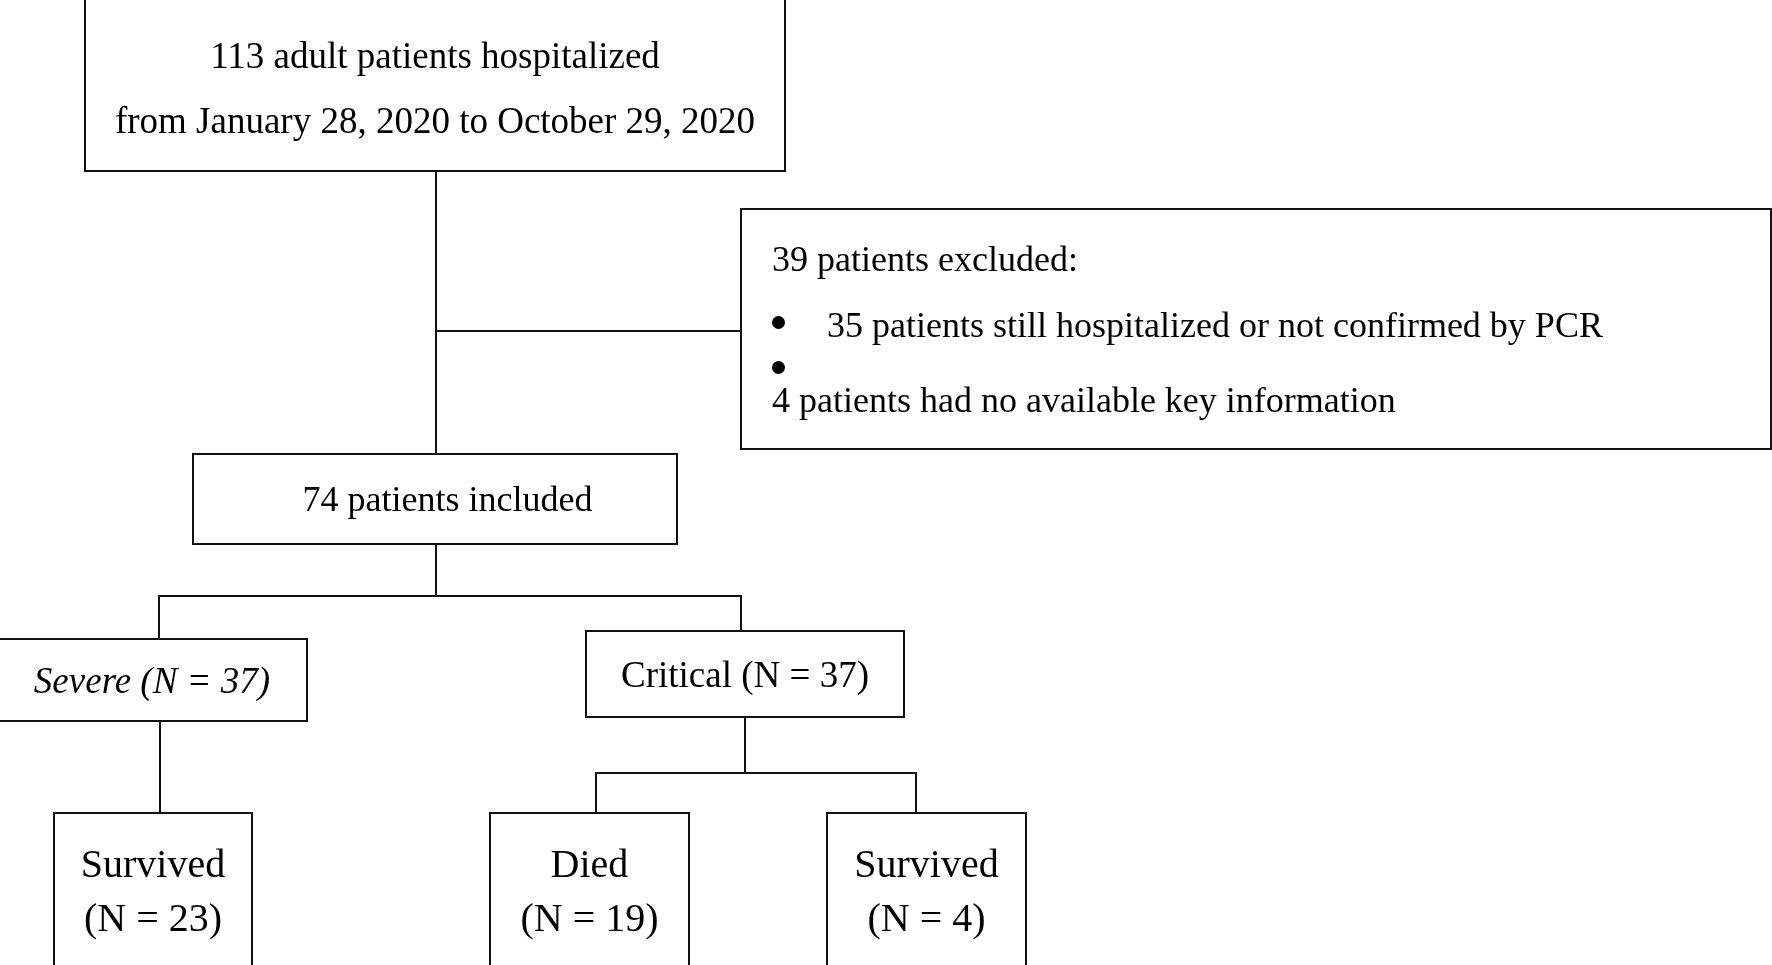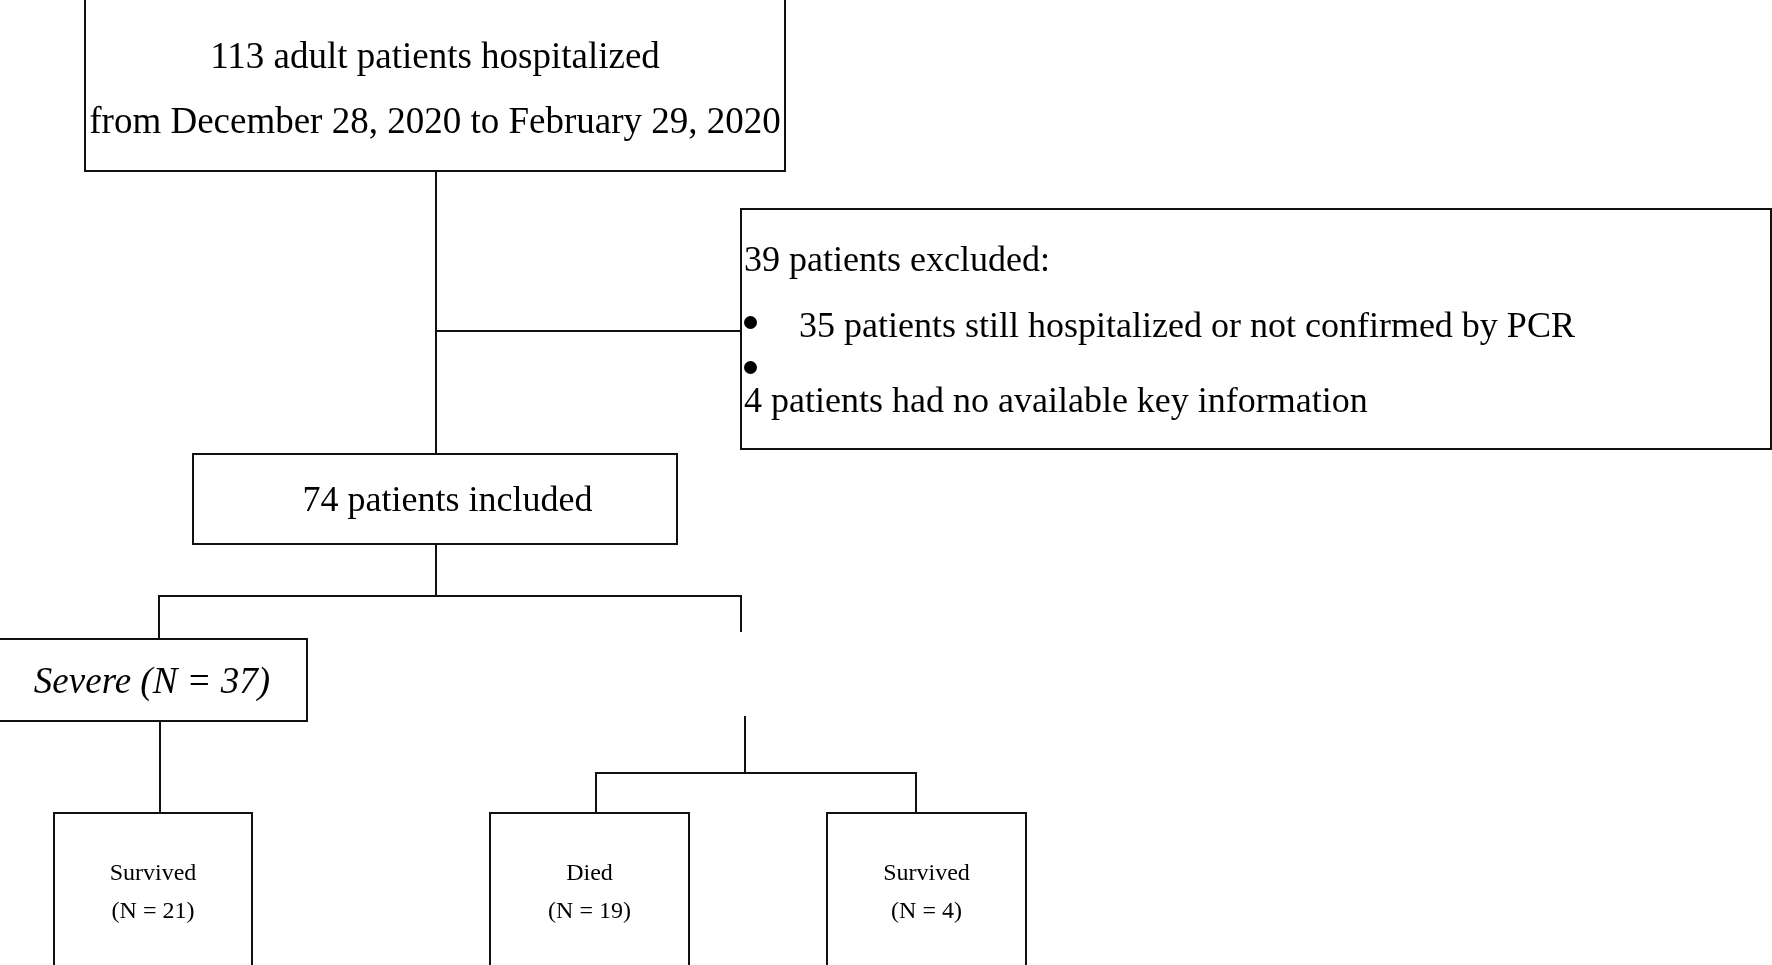--- a/index.html
+++ b/index.html
@@ -46,21 +46,21 @@
   #box-enrolled .line.l1 { margin-bottom: 28px; }
 
   
   #box-excluded {
     left: 740px;
     top: 208px;
     width: 1032px;
     height: 242px;
     align-items: flex-start;
     justify-content: center;
-    padding: 0 0 0 2px;
+    padding: 0 0 0 30px;
   }
   #box-excluded .head {
     font-size: 36px;
     line-height: 1.0;
     margin-bottom: 30px;
     white-space: nowrap;
   }
   .bullet-row {
     display: flex;
     align-items: baseline;
@@ -121,21 +121,21 @@
     top: 812px;
     width: 201px;
     height: 158px;
   }
   #box-critical-survived {
     left: 826px;
     top: 812px;
     width: 201px;
     height: 158px;
   }
-  .outcome .line { font-size: 24px; font-family: Liberation Serif, serif; }
+  .outcome .line { font-size: 40px; font-family: Liberation Serif, serif; }
   .outcome .line.l1 { margin-bottom: 14px; }
 
   
   .vline {
     position: absolute;
     width: 2px;
     background: #111111;
     z-index: 1;
   }
   .hline {
@@ -175,21 +175,21 @@
 
   <div class="vline" id="drop-sev-survived"></div>
 
   <div class="vline" id="trunk-critical-down"></div>
   <div class="hline" id="split-bar-outcome"></div>
   <div class="vline" id="drop-died"></div>
   <div class="vline" id="drop-crit-survived"></div>
 
   <div class="box" id="box-enrolled">
     <div class="line l1">113 adult patients hospitalized</div>
-    <div class="line l2">from December 28, 2020 to February 29, 2020</div>
+    <div class="line l2">from January 28, 2020 to October 29, 2020</div>
   </div>
 
   <div class="box" id="box-excluded">
     <div class="head">39 patients excluded:</div>
     <div class="bullet-row">
       <span class="bullet-dot"></span>
       <span>35 patients still hospitalized or not confirmed by PCR</span>
     </div>
     <div class="bullet-row">
       <span class="bullet-dot"></span>
@@ -198,24 +198,27 @@
   </div>
 
   <div class="box" id="box-included">
     <div class="line">74 patients included</div>
   </div>
 
   <div class="box" id="box-severe">
     <div class="line">Severe (N = 37)</div>
   </div>
 
+  <div class="box" id="box-critical">
+    <div class="line">Critical (N = 37)</div>
+  </div>
 
   <div class="box outcome" id="box-severe-survived">
     <div class="line l1">Survived</div>
-    <div class="line l2">(N = 21)</div>
+    <div class="line l2">(N = 23)</div>
   </div>
 
   <div class="box outcome" id="box-critical-died">
     <div class="line l1">Died</div>
     <div class="line l2">(N = 19)</div>
   </div>
 
   <div class="box outcome" id="box-critical-survived">
     <div class="line l1">Survived</div>
     <div class="line l2">(N = 4)</div>

